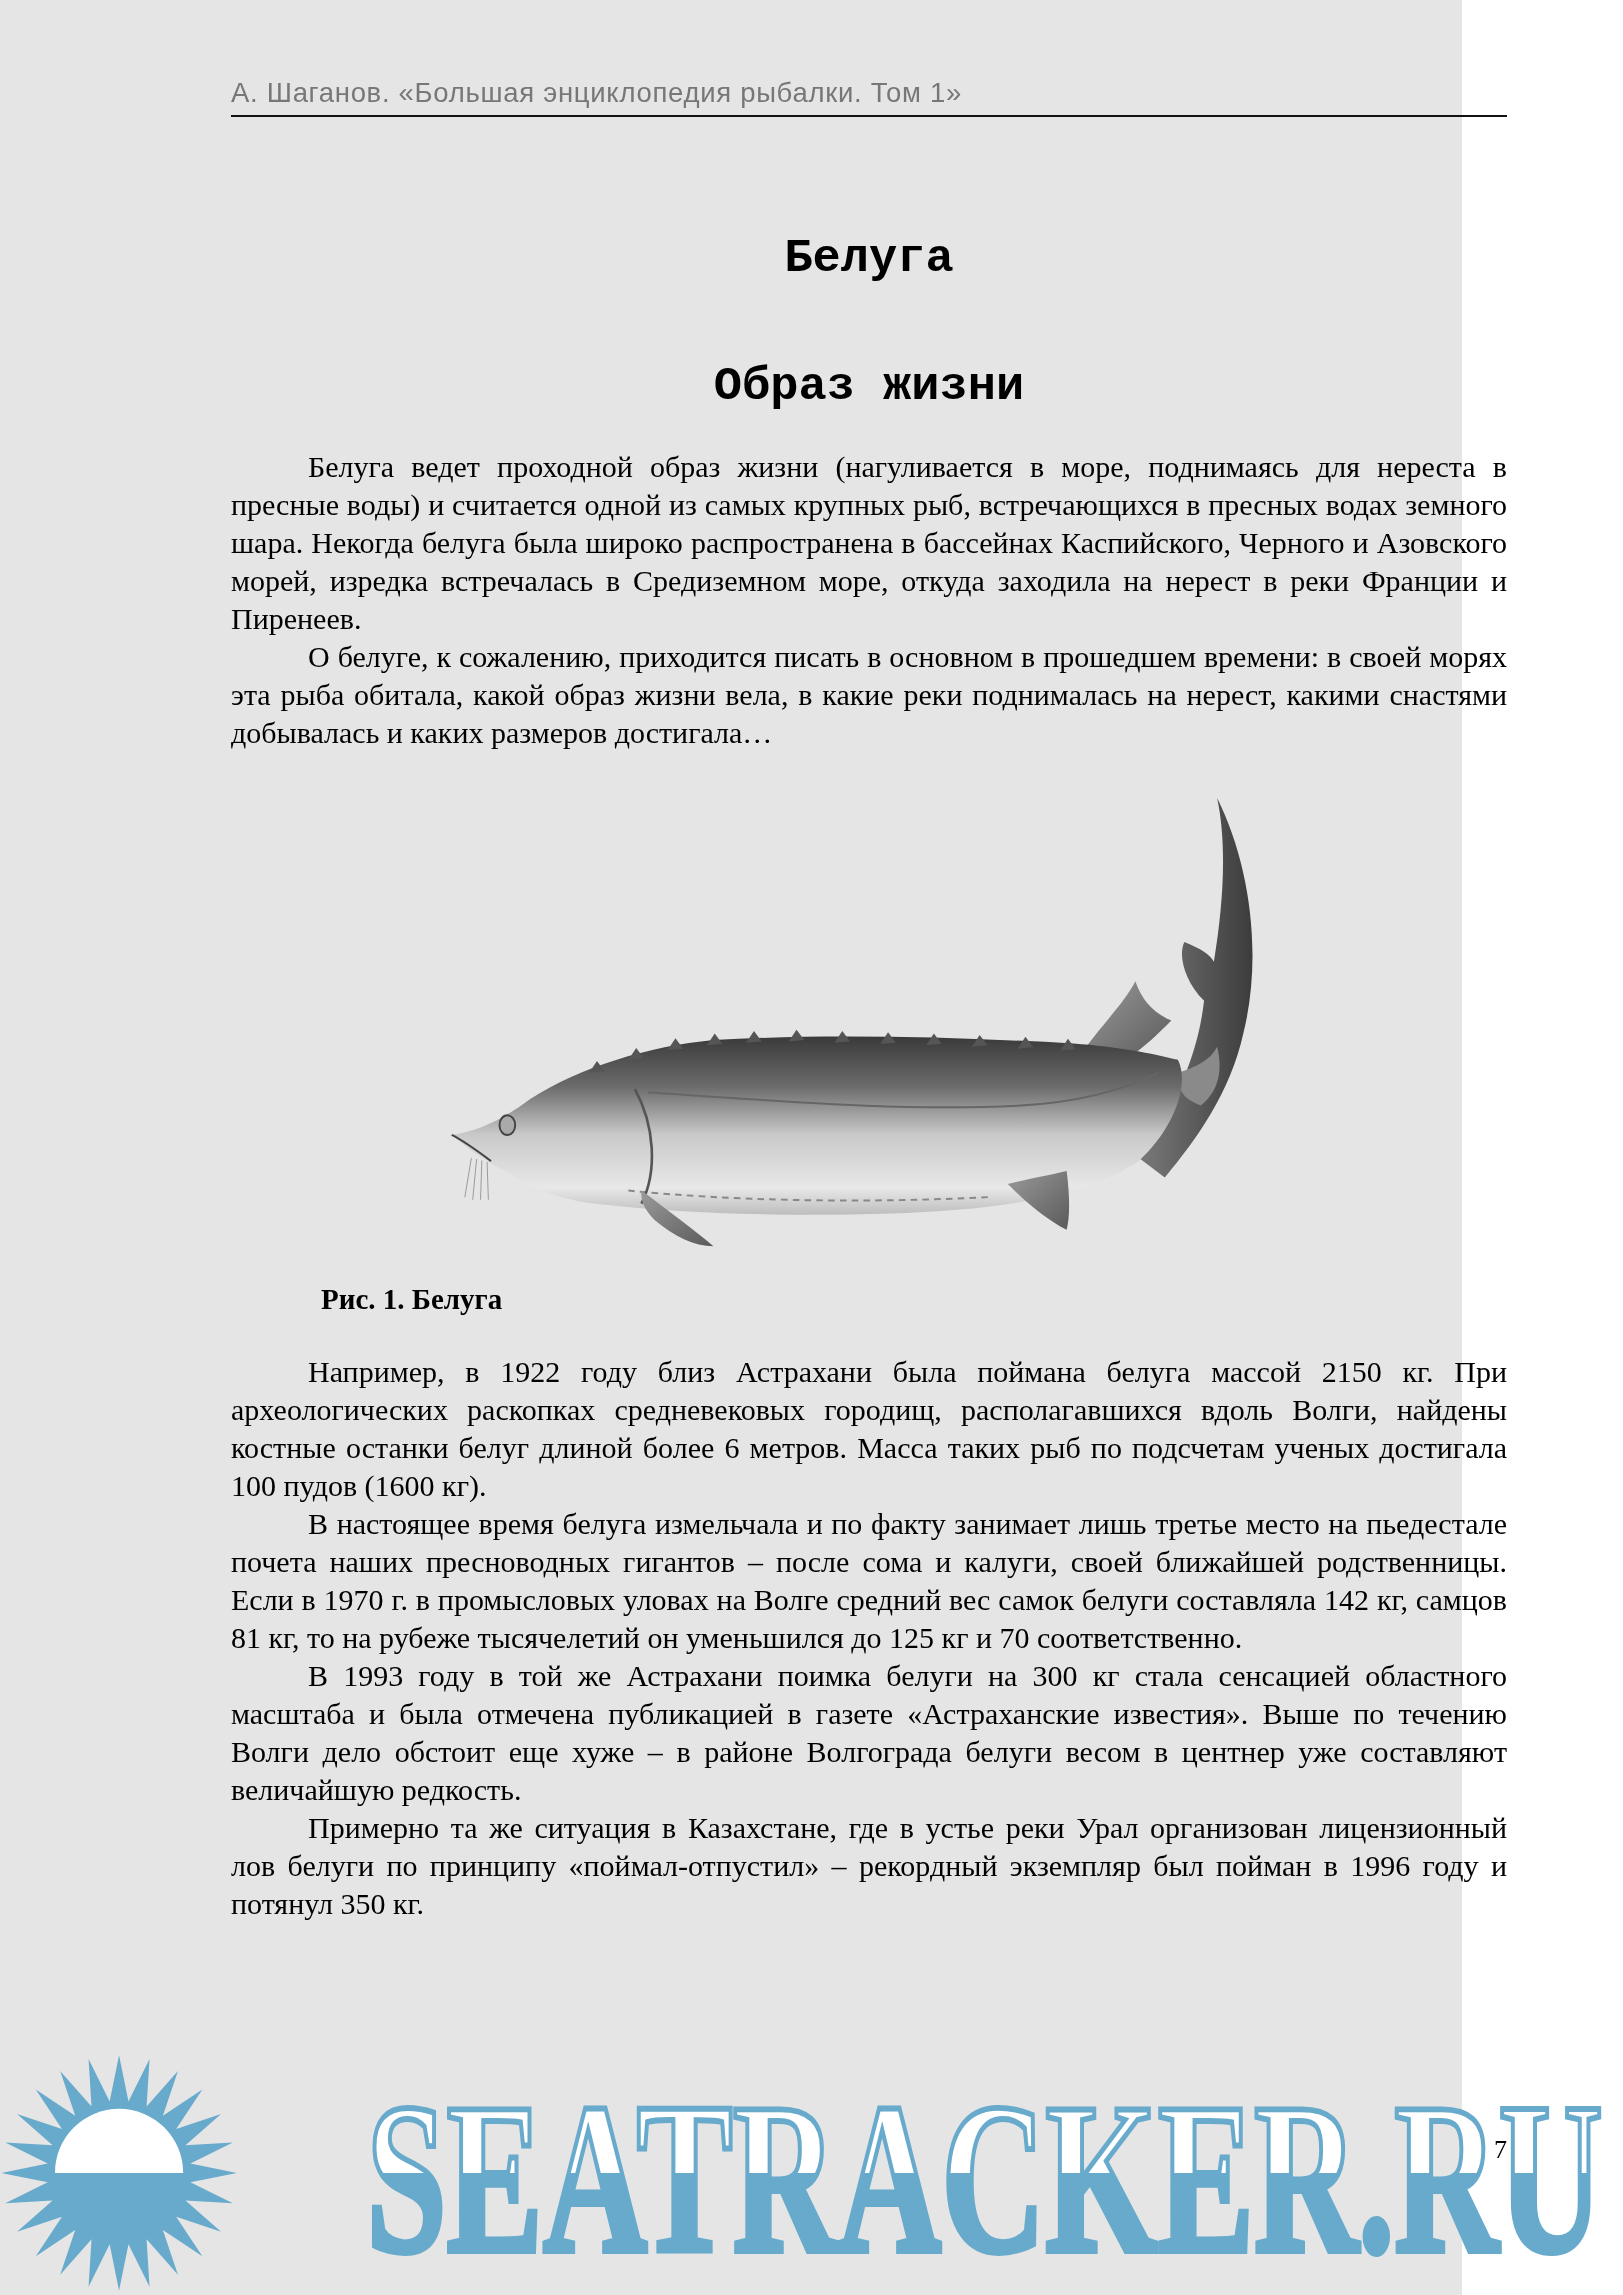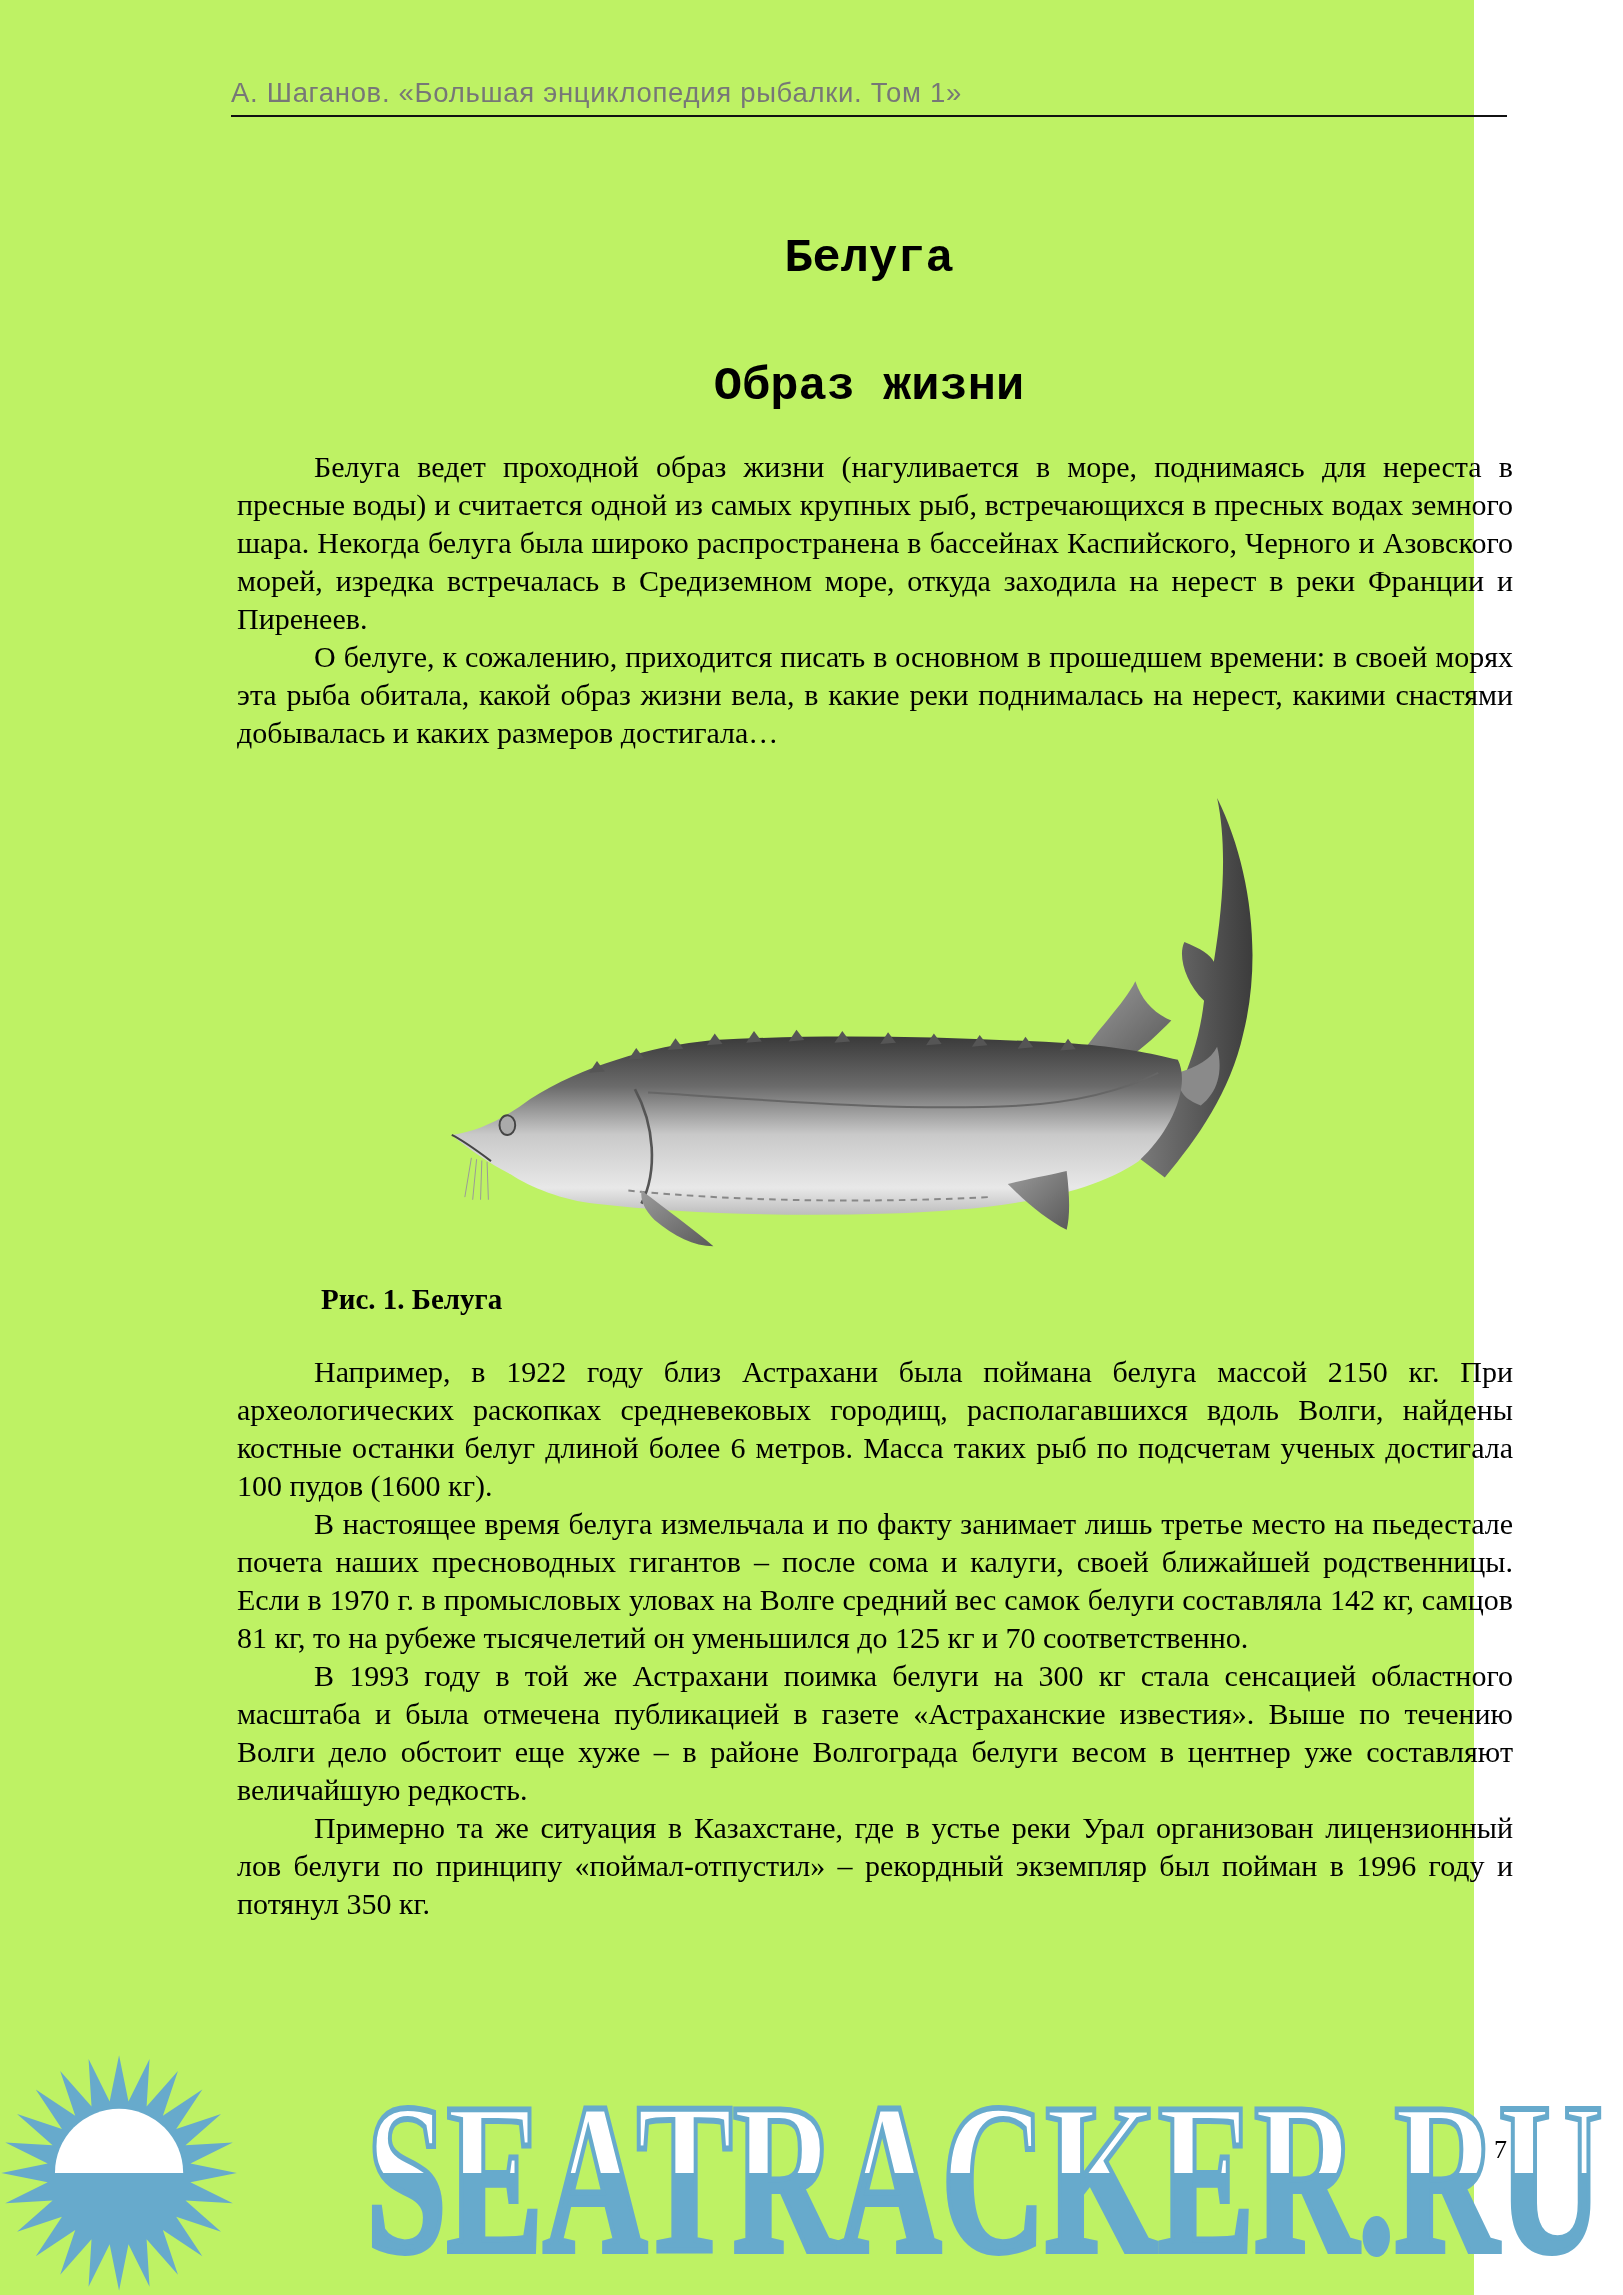--- a/index.html
+++ b/index.html
@@ -1,37 +1,36 @@
 <!DOCTYPE html>
 <html style="font-size:10.5px"><head>
 <meta charset="utf-8">
 <style>
   html, body { margin: 0; padding: 0; background: #ffffff; }
   body { width: 1623px; height: 2295px; position: relative; overflow: hidden; }
-  .page { position: absolute; left: 0; top: 0; width: 1462px; height: 2295px; background: #bef264; padding-left: 12px; }
+  .page { position: absolute; left: 0; top: 0; width: 1462px; height: 2295px; background: #e5e5e5; }
 
   .running-head {
     position: absolute; left: 231px; top: 73px;
     font-family: "Liberation Sans", sans-serif; font-size: 27.5px; color: #777777;
     letter-spacing: 0.7px; white-space: nowrap; line-height: 39px;
   }
   .head-rule { position: absolute; left: 231px; top: 115px; width: 1276px; height: 2px; background: #111; }
 
   .title {
     position: absolute; left: 231px; width: 1276px; text-align: center;
     font-family: Liberation Mono, monospace; font-weight: bold; color: #000; margin: 0;
   }
   .title-main { top: 229px; font-size: 47px; line-height: 59px; }
   .title-sub  { top: 357px; font-size: 47px; line-height: 59px; }
 
   .text-block {
     position: absolute; left: 231px; width: 1276px;
     font-family: "Liberation Serif", serif; font-size: 30px; line-height: 38px; color: #000;
     text-align: justify;
-    margin-left: 6px;
   }
   .text-block p { margin: 0; text-indent: 77px; }
   .block-1 { top: 448px; }
   .block-2 { top: 1353px; }
 
   .figure { position: absolute; left: 432px; top: 785px; width: 903px; height: 471px; }
   .figure svg { width: 100%; height: 100%; display: block; }
 
   .caption {
     position: absolute; left: 310px; top: 1281px;

